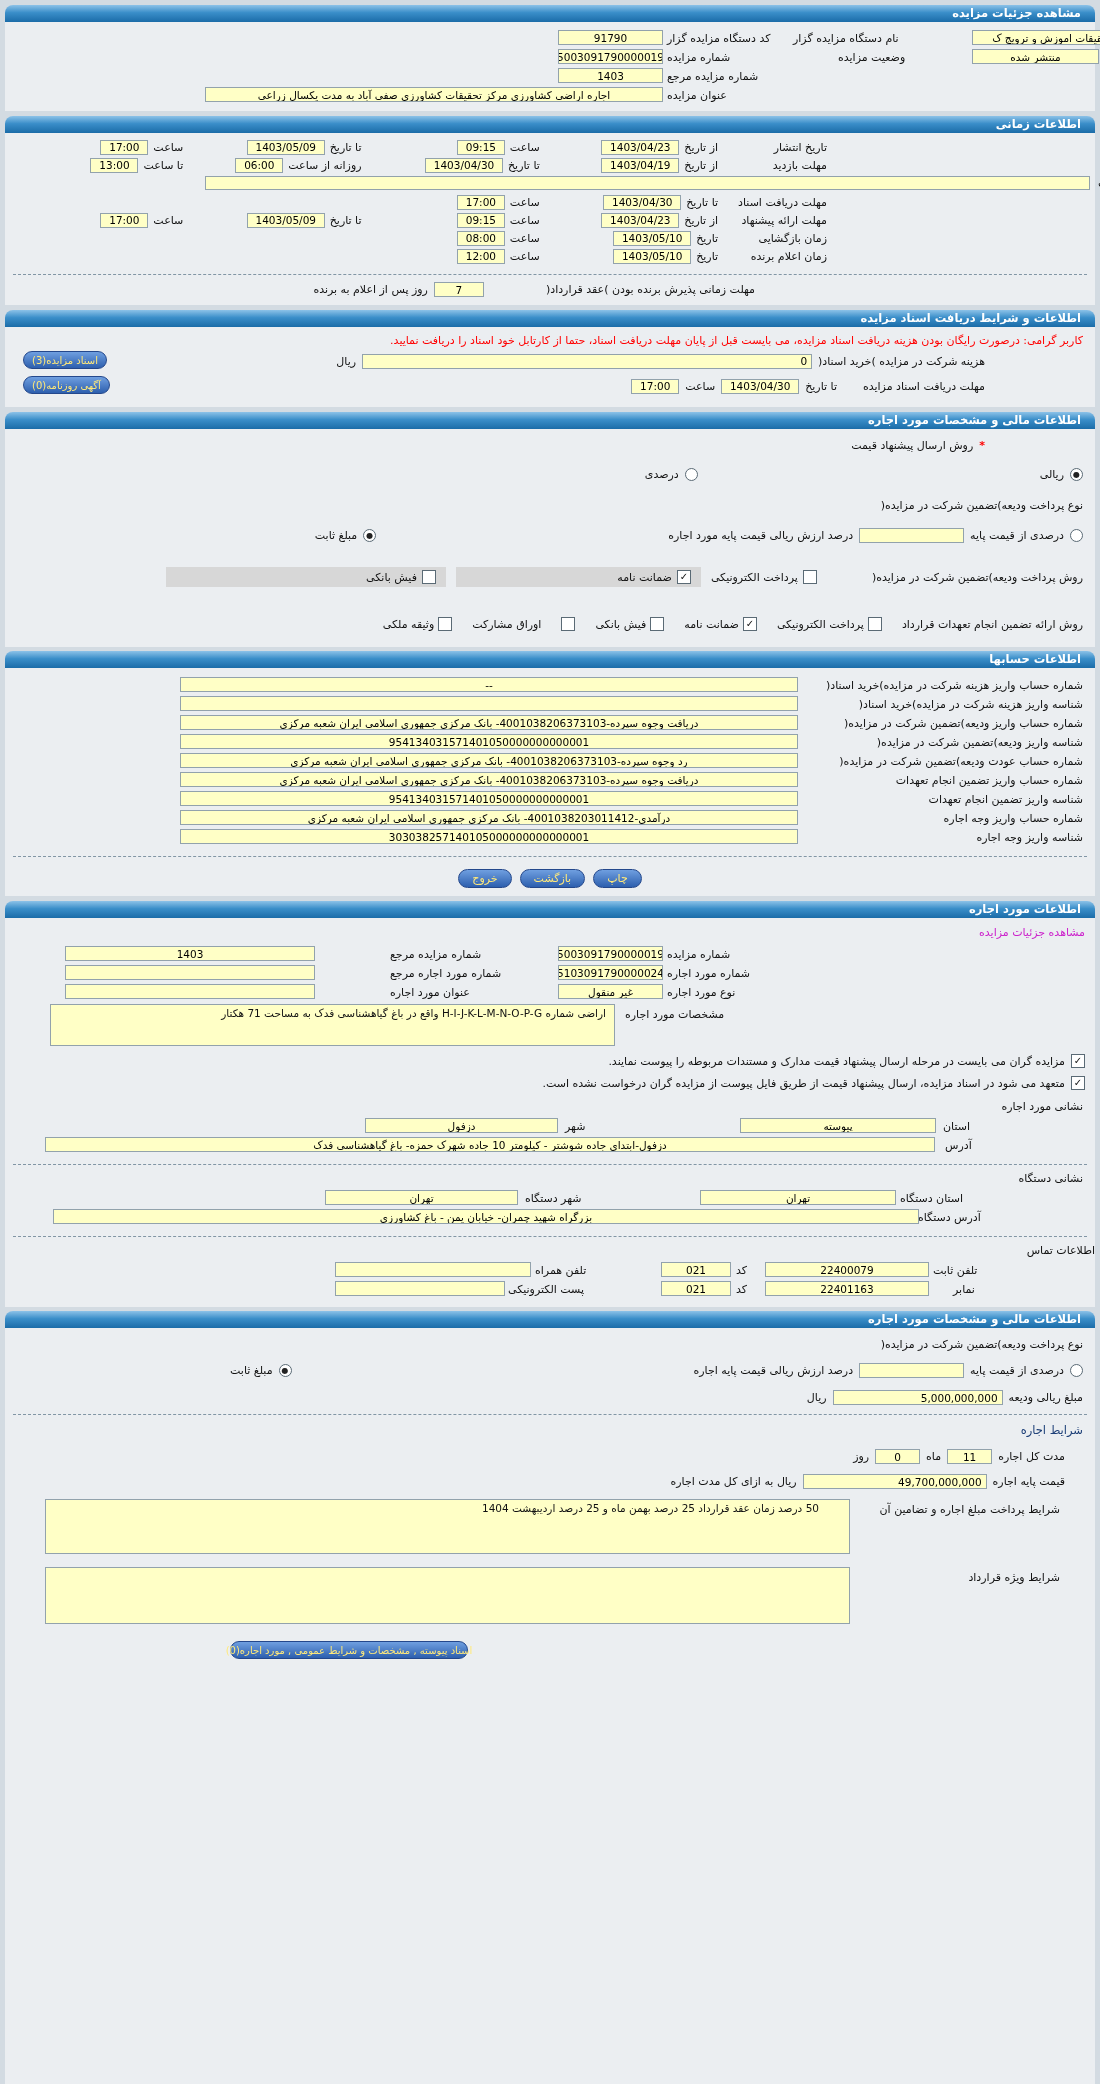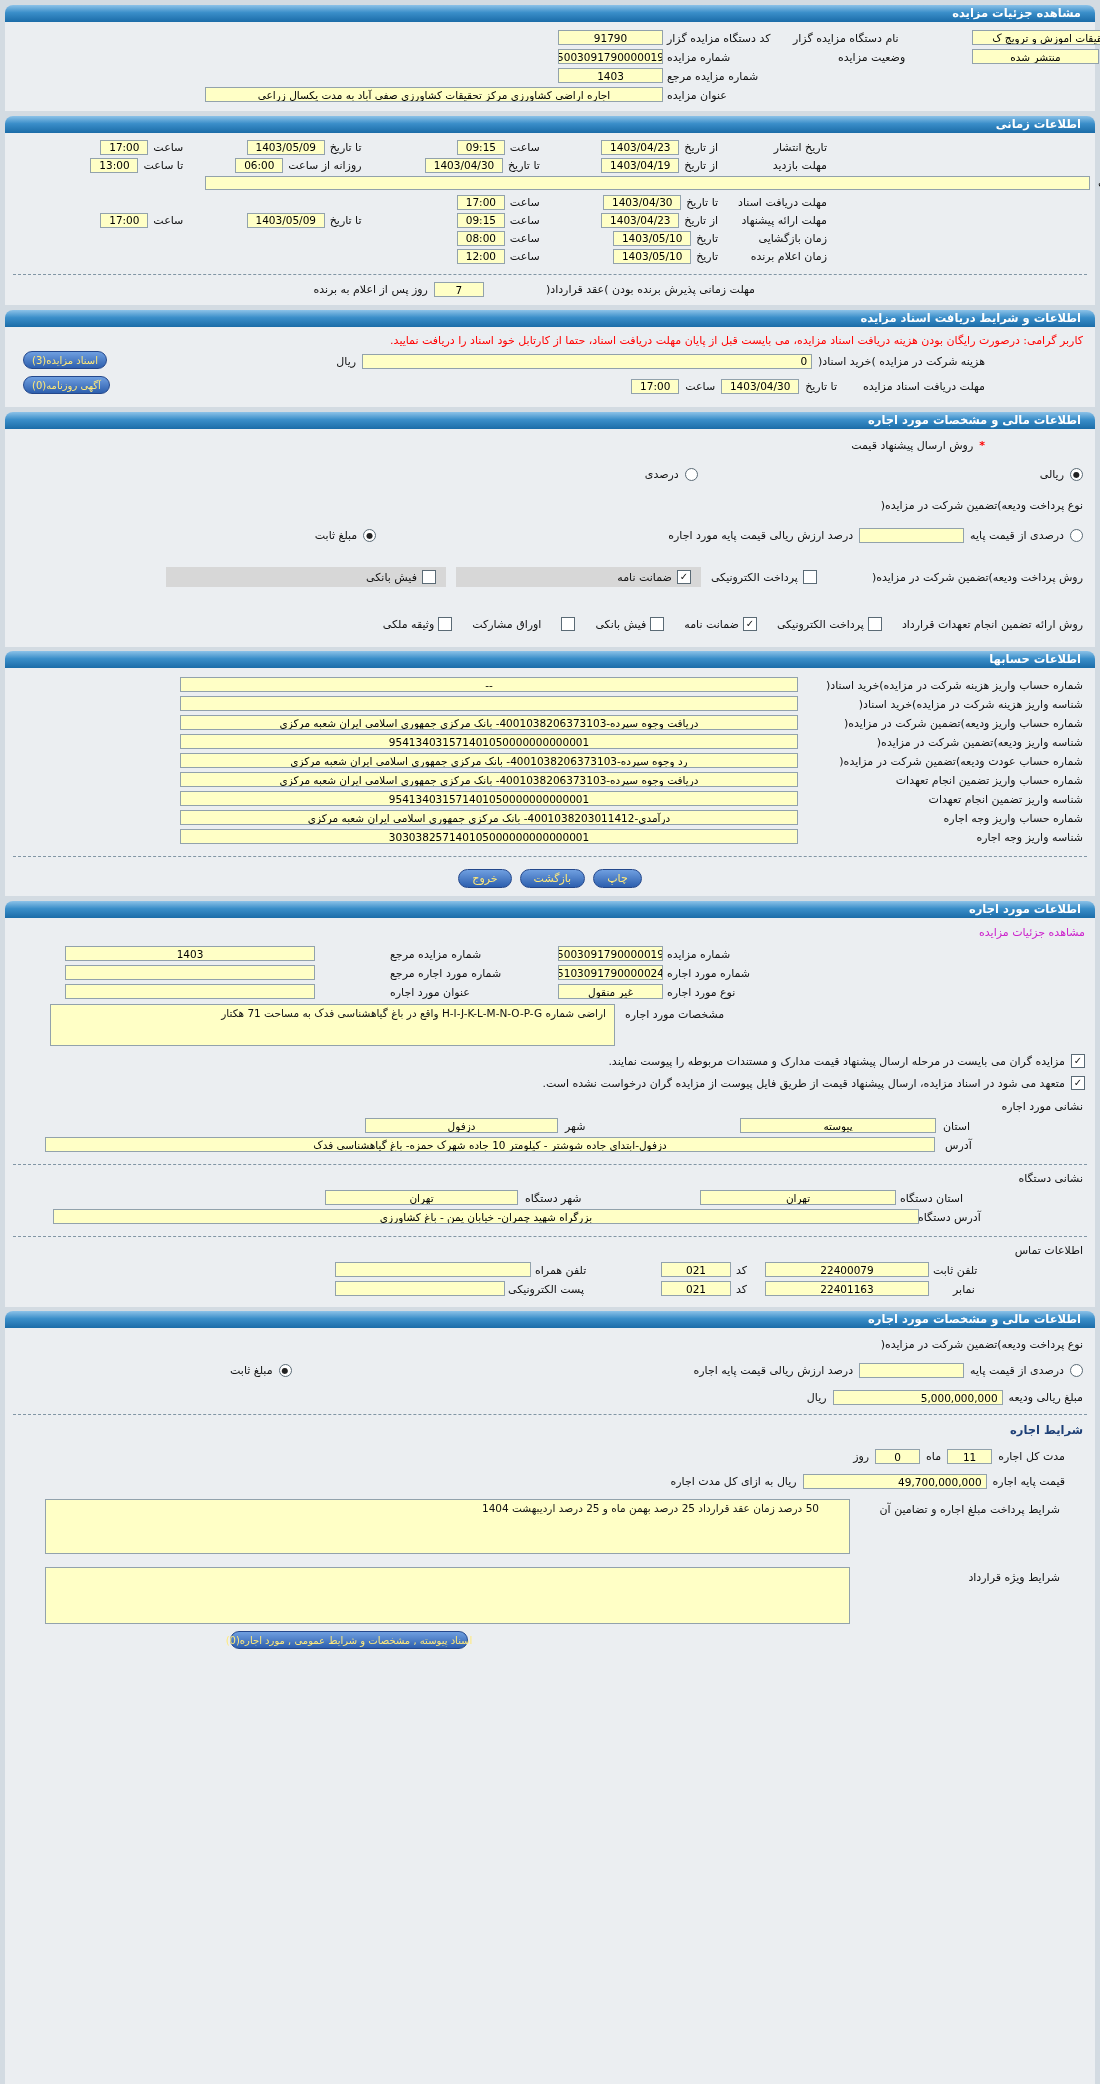--- a/index.html
+++ b/index.html
@@ -27,21 +27,21 @@
   .btn{display:inline-flex;align-items:center;justify-content:center;background:linear-gradient(180deg,#6f9fe0,#2d5fae);border:1px solid #24488c;
        color:#ffe97a;border-radius:10px;font-size:11px;padding:1px 13px;height:19px;box-sizing:border-box;white-space:nowrap;cursor:pointer;}
   .btn.small{font-size:10px;height:18px;padding:1px 8px;}
   .radio{width:11px;height:11px;border-radius:50%;border:1px solid #5a6a75;background:#fff;display:inline-flex;align-items:center;justify-content:center;flex:none;}
   .radio i{font-style:normal;font-size:8px;line-height:1;color:#222;}
   .cb{width:12px;height:12px;border:1px solid #5a6a75;background:#fff;display:inline-flex;align-items:center;justify-content:center;flex:none;}
   .cb i{font-style:normal;font-size:10px;font-weight:bold;line-height:1;color:#111;}
   .strip{background:#d7d7d7;height:20px;display:flex;direction:rtl;align-items:center;gap:5px;padding-right:10px;box-sizing:border-box;flex:none;}
   .warn{color:#ff0000;font-size:11px;text-align:right;padding:7px 12px 3px;}
   .link{color:#cc22cc;font-size:11px;cursor:pointer;}
-  .navy{font-weight:bold;color:#1d3f77;font-size:11.5px;}
+  .navy{font-weight:normal;color:#1d3f77;font-size:11.5px;}
   .btnrow{display:flex;justify-content:center;gap:8px;align-items:center;}
   .sp{display:inline-block;flex:none;}
 </style>
 </head>
 <body>
 
 <div id="page">
 
   <div class="bar"><span>مشاهده جزئیات مزایده</span></div>
   <div class="sec" style="padding:7px 0 6px;">
@@ -403,21 +403,21 @@
       <span class="lbl" style="left:895px">استان دستگاه</span>
       <span class="box" style="left:695px;width:196px">تهران</span>
       <span class="lbl" style="left:520px">شهر دستگاه</span>
       <span class="box" style="left:320px;width:193px">تهران</span>
     </div>
     <div class="ar">
       <span class="lbl" style="left:913px">آدرس دستگاه</span>
       <span class="box" style="left:48px;width:866px">بزرگراه شهید چمران- خیابان یمن - باغ کشاورزی</span>
     </div>
     <div class="dash"></div>
-    <div class="frow" style="padding-right:12px">
+    <div class="frow" style="padding-right:0">
       <span class="hd">اطلاعات تماس</span>
     </div>
     <div class="ar" style="margin-top:4px">
       <span class="lbl" style="left:928px">تلفن ثابت</span>
       <span class="box" style="left:760px;width:164px">22400079</span>
       <span class="lbl" style="left:731px">کد</span>
       <span class="box" style="left:656px;width:70px">021</span>
       <span class="lbl" style="left:530px">تلفن همراه</span>
       <span class="box" style="left:330px;width:196px"></span>
     </div>
@@ -473,20 +473,20 @@
       <span class="lbl">ریال به ازای کل مدت اجاره</span>
     </div>
     <div class="ar" style="height:62px;margin-top:10px">
       <span class="lbl" style="right:35px;position:absolute;top:4px">شرایط پرداخت مبلغ اجاره و تضامین آن</span>
       <span class="tarea" style="left:40px;width:805px;height:55px;top:0;text-align:right;padding-right:30px">50 درصد زمان عقد قرارداد 25 درصد بهمن ماه و 25 درصد اردیبهشت 1404</span>
     </div>
     <div class="ar" style="height:64px;margin-top:6px">
       <span class="lbl" style="right:35px;position:absolute;top:4px">شرایط ویژه قرارداد</span>
       <span class="tarea" style="left:40px;width:805px;height:57px;top:0"></span>
     </div>
-    <div class="ar" style="height:26px;">
+    <div class="ar" style="height:26px;margin-top:10px">
       <span class="btn small" style="position:absolute;left:225px;width:238px;top:0">اسناد پیوسته , مشخصات و شرایط عمومی , مورد اجاره(0)</span>
     </div>
     <div style="height:468px"></div>
 
   </div>
 
 </div>
 
 </body></html>

